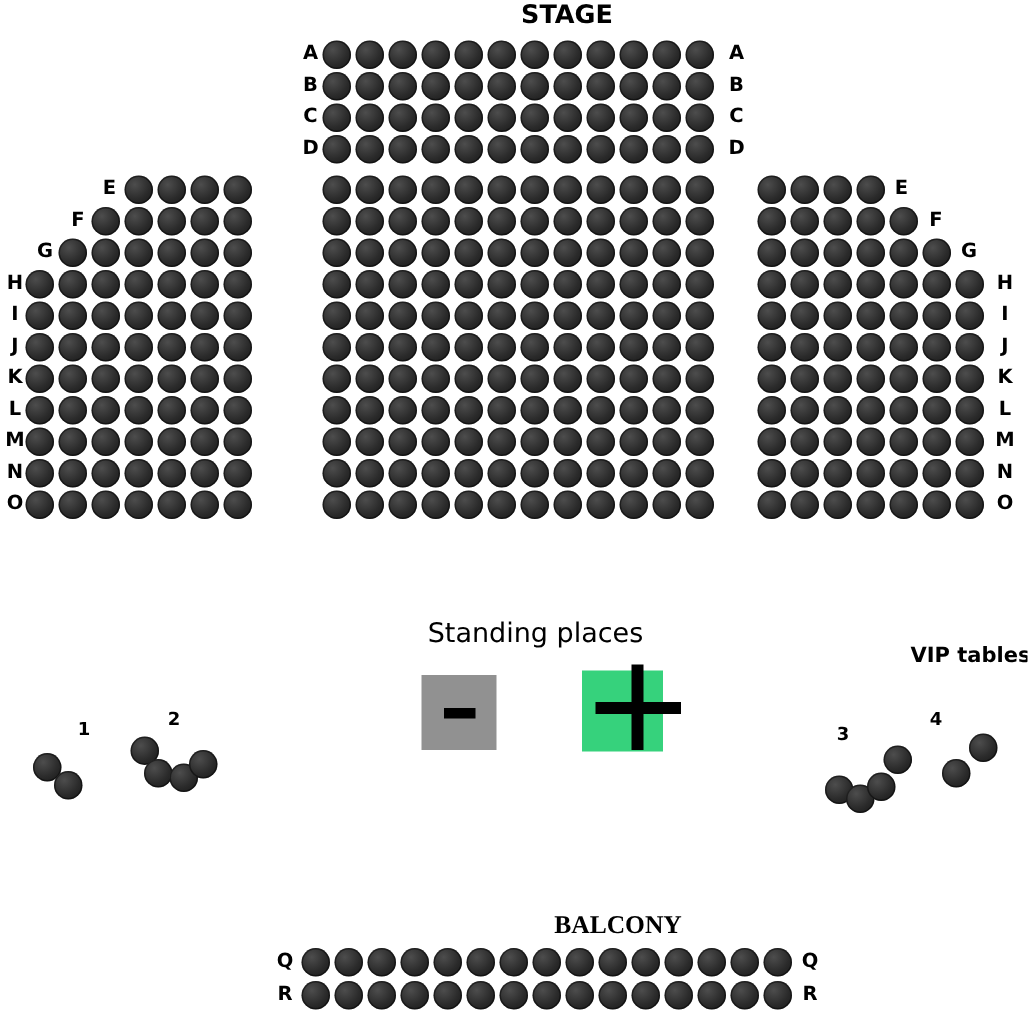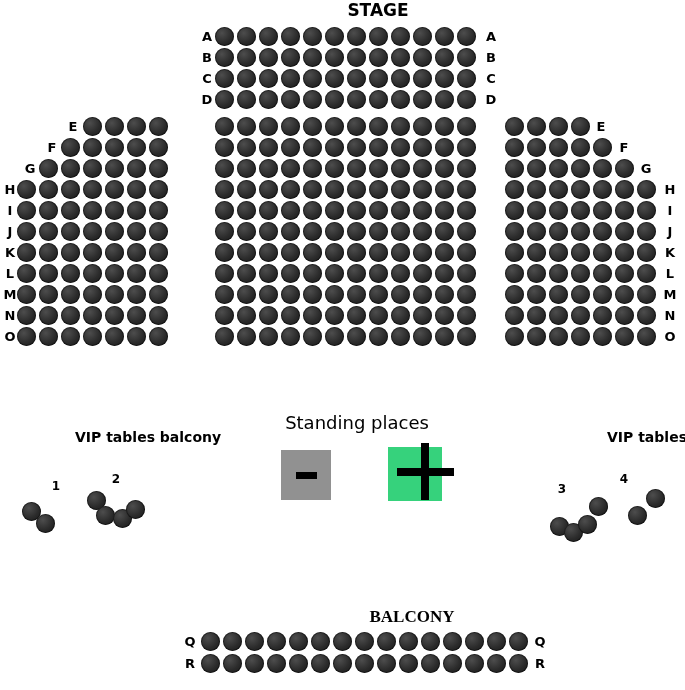--- a/index.html
+++ b/index.html
@@ -450,21 +450,20 @@
       <div class="seat" style="width: 19px; height: 19px; left: 549.5px; top: 516.5px;"></div>
       <div class="seat" style="width: 19px; height: 19px; left: 563.5px; top: 522.5px;"></div>
       <div class="seat" style="width: 19px; height: 19px; left: 577.5px; top: 514.5px;"></div>
       <div class="seat" style="width: 19px; height: 19px; left: 588.5px; top: 496.5px;"></div>
       <div class="seat" style="width: 19px; height: 19px; left: 627.5px; top: 505.5px;"></div>
       <div class="seat" style="width: 19px; height: 19px; left: 645.5px; top: 488.5px;"></div>
       <span class="table-number" style="left: 562px; top: 489px;">3</span>
       <span class="table-number" style="left: 624px; top: 479px;">4</span>
     </div>
 
-  <span class="heading vip-left-heading">VIP tables balcony</span>
 
   <span class="heading standing-heading">Standing places</span>
 
   <span class="heading vip-right-heading">VIP tables</span>
 
   <button class="stand-btn minus-btn" style="background: rgb(145, 145, 145);">
     <span class="minus-bar" style="background: rgb(0, 0, 0);"></span>
   </button>
 
   <button class="stand-btn plus-btn" style="background: rgb(54, 210, 124);"></button>

